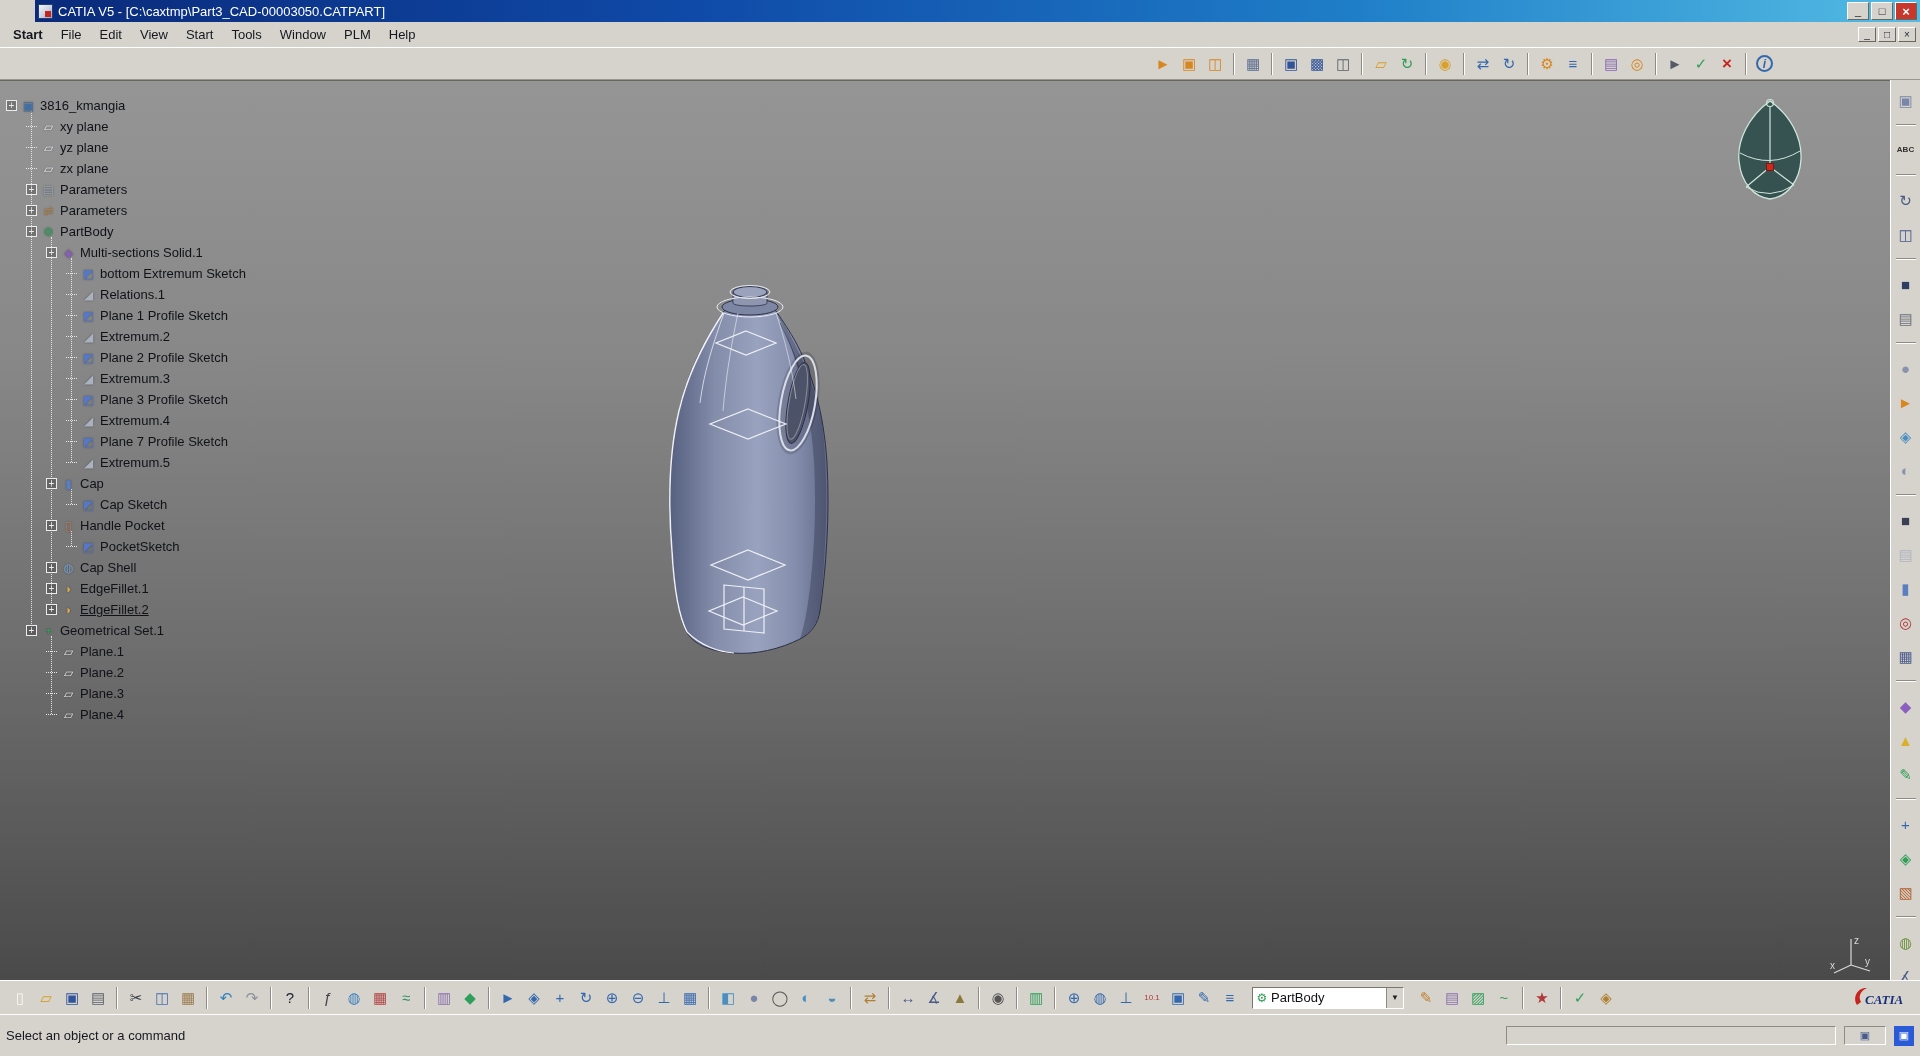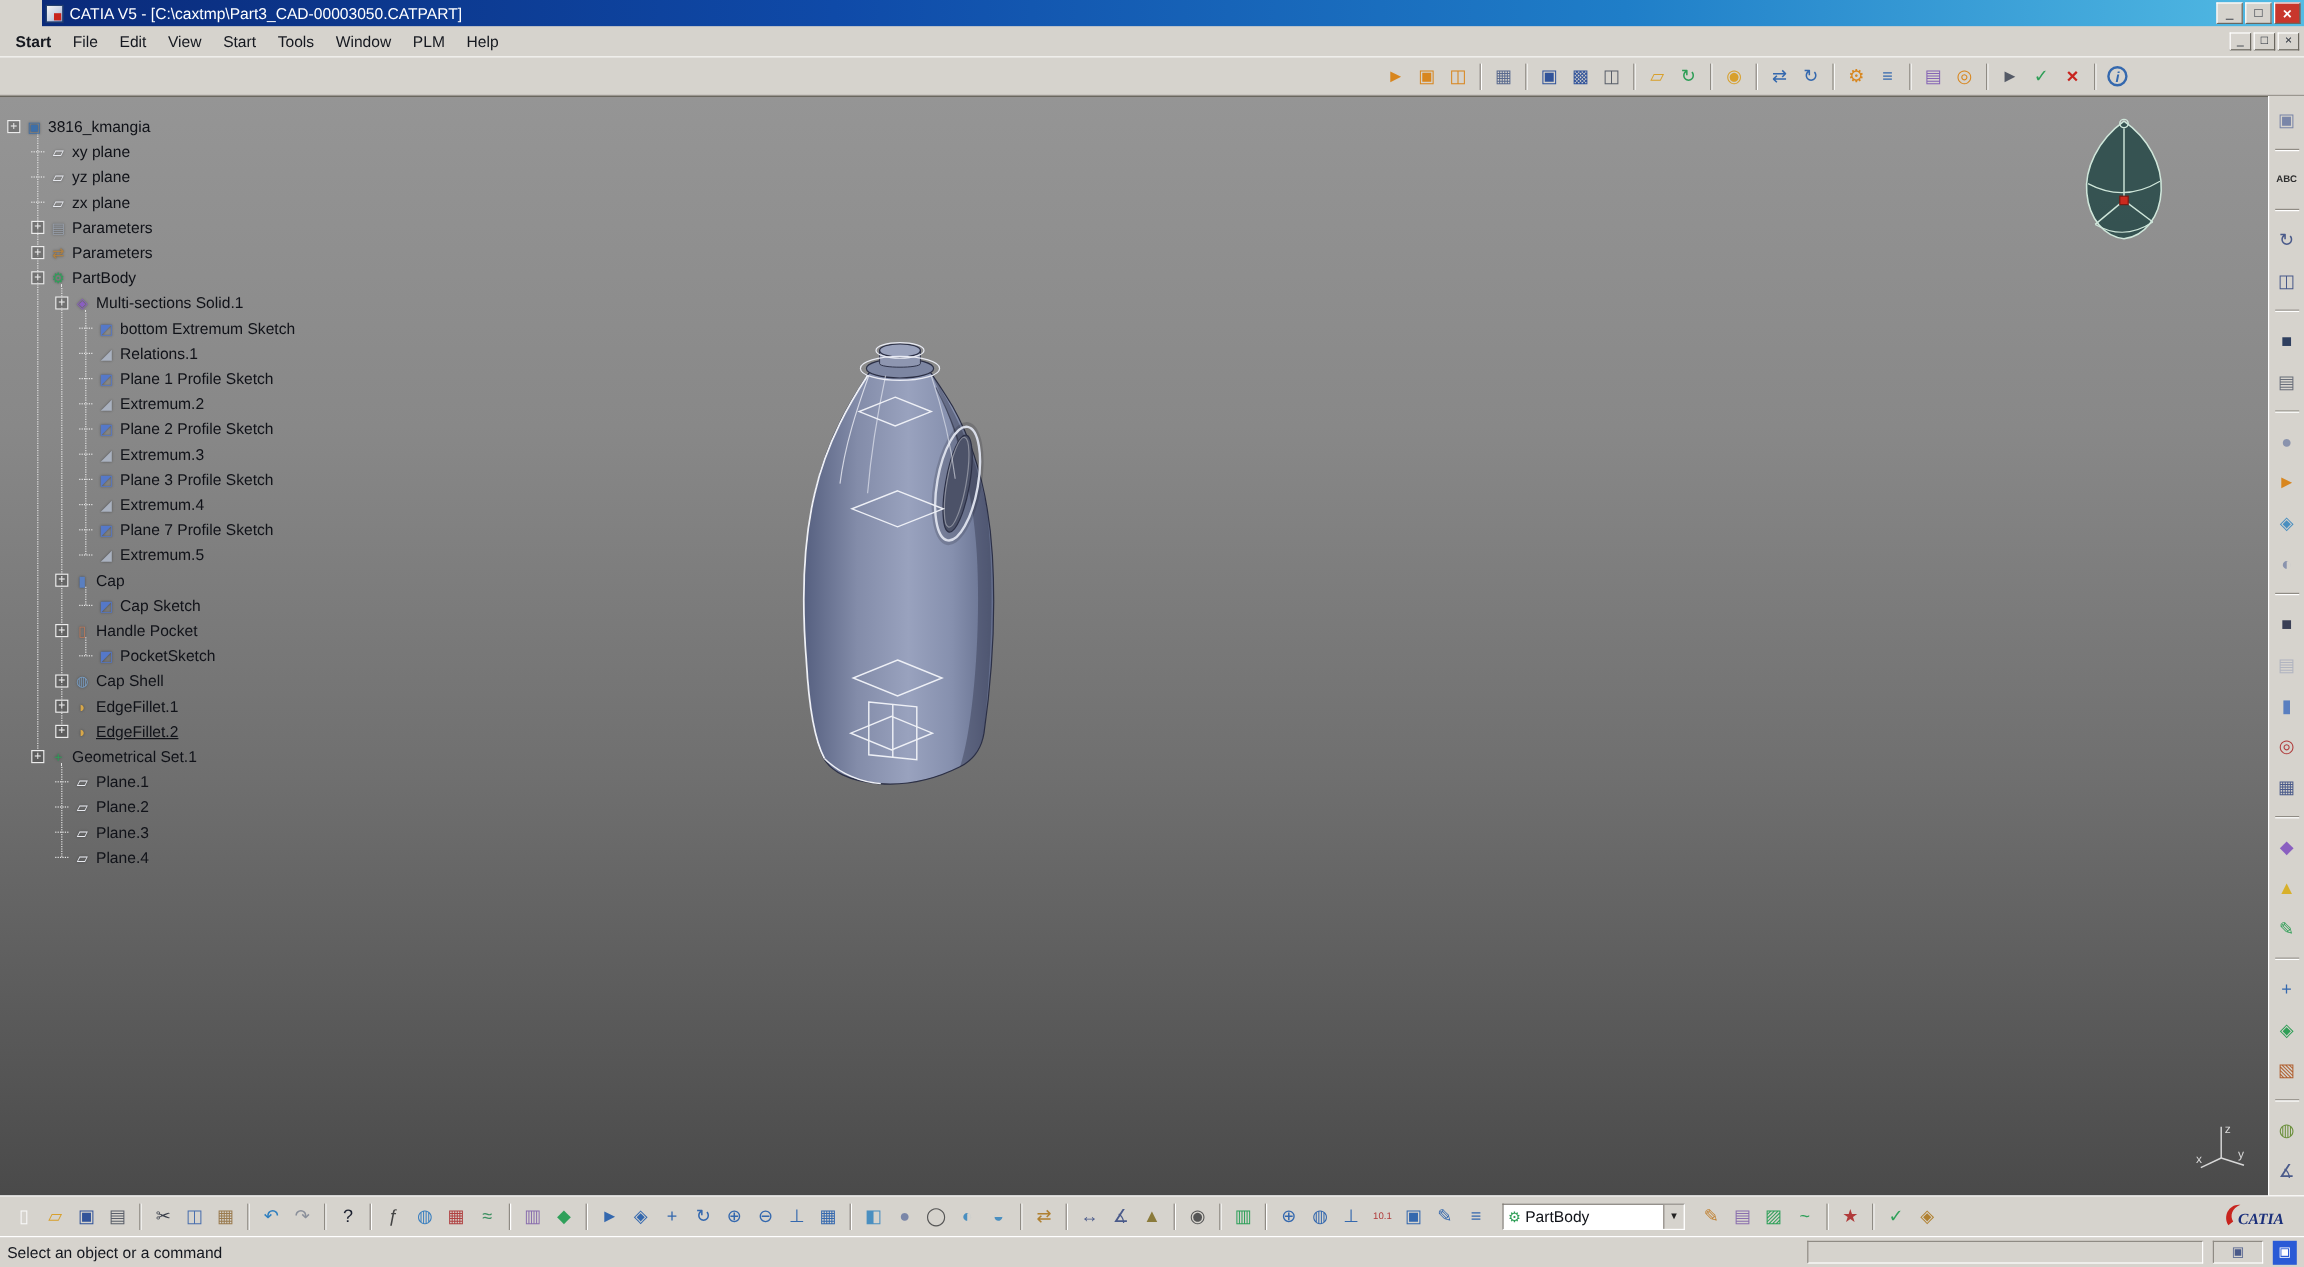--- a/index.html
+++ b/index.html
@@ -67,21 +67,21 @@
   .tb-group { display:flex; align-items:center; gap:2px; }
   .combo { display:flex; align-items:center; width:152px; height:22px; margin:0 10px; background:#ffffff;
     border:1px solid; border-color:#7a766f #ffffff #ffffff #7a766f; font-size:13px; }
   .combo-icon { width:18px; text-align:center; font-size:12px; color:#2e9e56; flex:none; }
   .combo-text { flex:1; color:#101218; }
   .combo-arrow { width:17px; height:20px; flex:none; display:flex; align-items:center; justify-content:center;
     font-size:8px; color:#222; background:#d6d3cd; border-left:1px solid #8f8b84; }
   .spacer { flex:1; }
 
   
-  .statusbar { height:26px; flex:none; display:flex; align-items:center; gap:8px; padding:0 6px;
+  .statusbar { height:42px; flex:none; display:flex; align-items:center; gap:8px; padding:0 6px;
     background:#d6d3cd; border-top:1px solid #ffffff; font-size:13px; color:#15181f; }
   .status-msg { flex:1; white-space:nowrap; }
   .status-field { height:19px; background:#d6d3cd; border:1px solid; border-color:#8f8b84 #ffffff #ffffff #8f8b84; }
   .status-field.wide { width:330px; }
   .status-field.small { width:42px; display:flex; align-items:center; justify-content:center; font-size:11px; color:#4a5a8a; }
   .status-appicon { width:20px; height:20px; display:flex; align-items:center; justify-content:center;
     background:#2a5ad6; color:#fff; font-size:11px; }
 </style>
 </head>
 <body>

